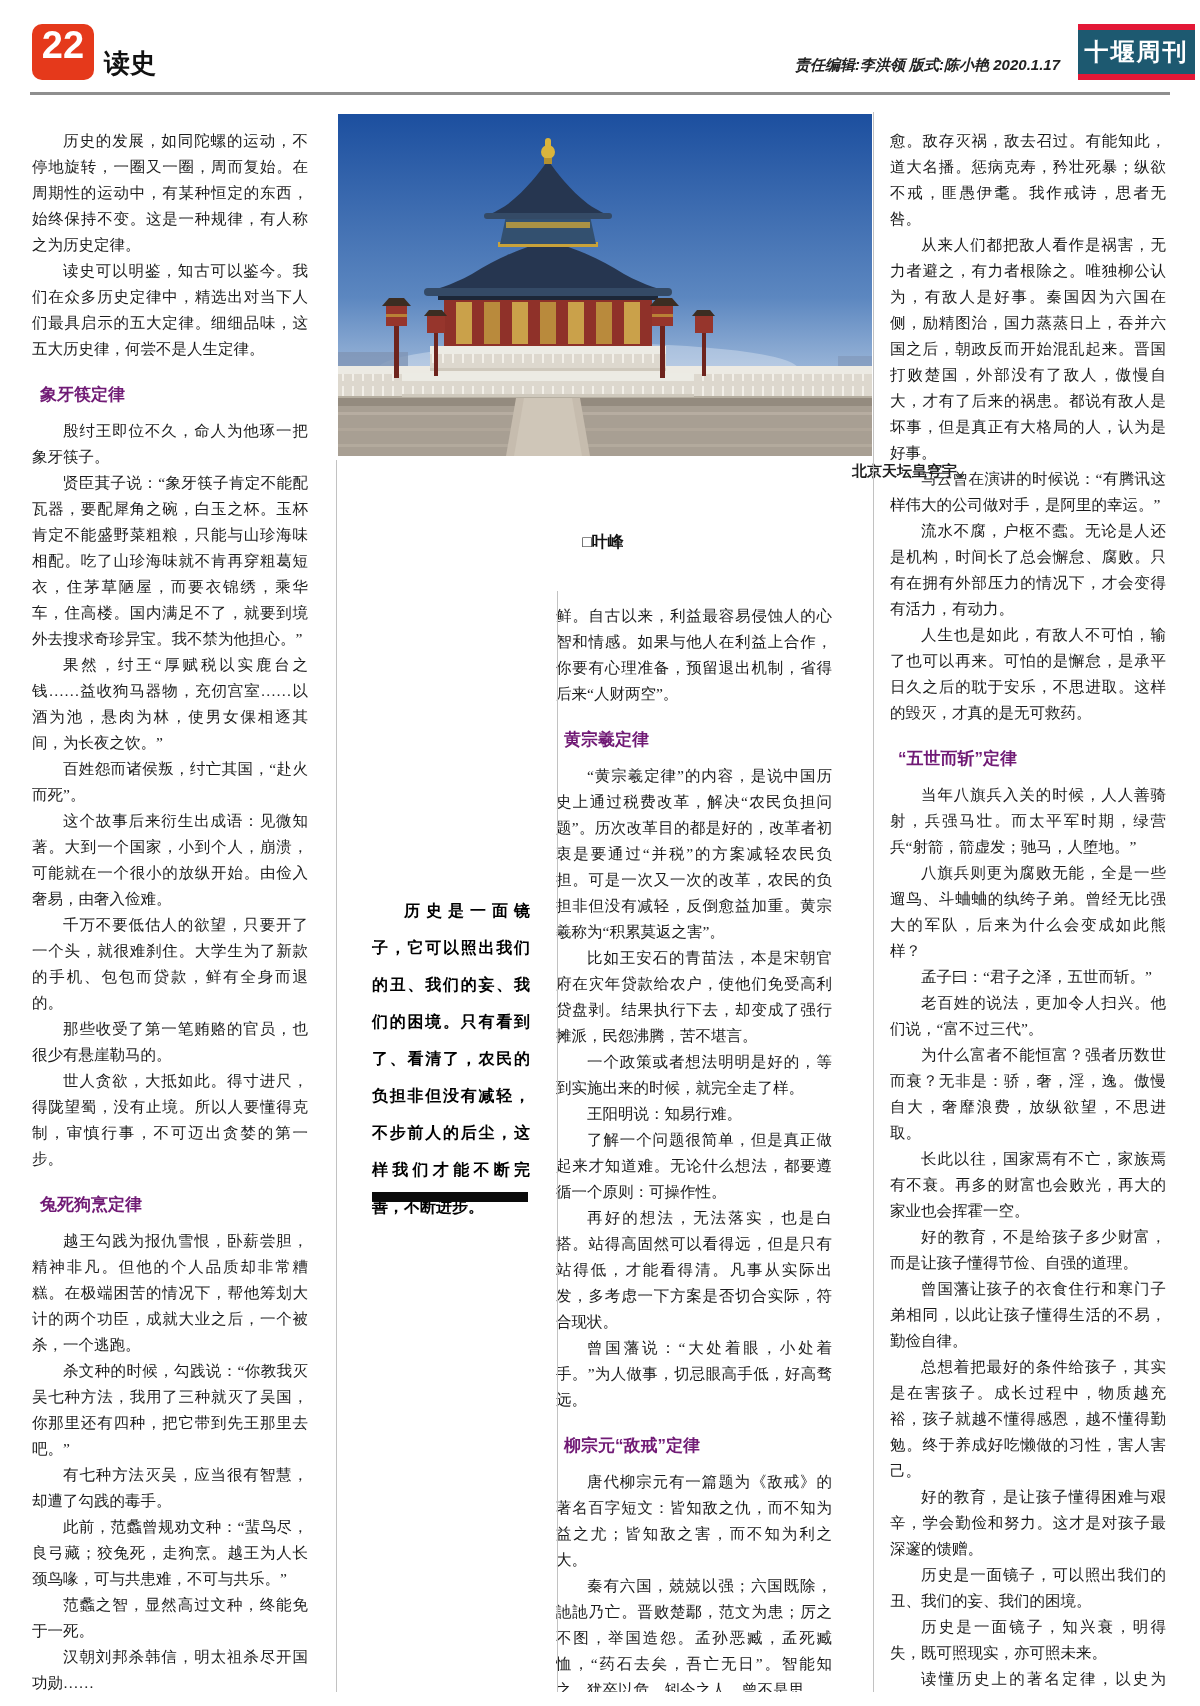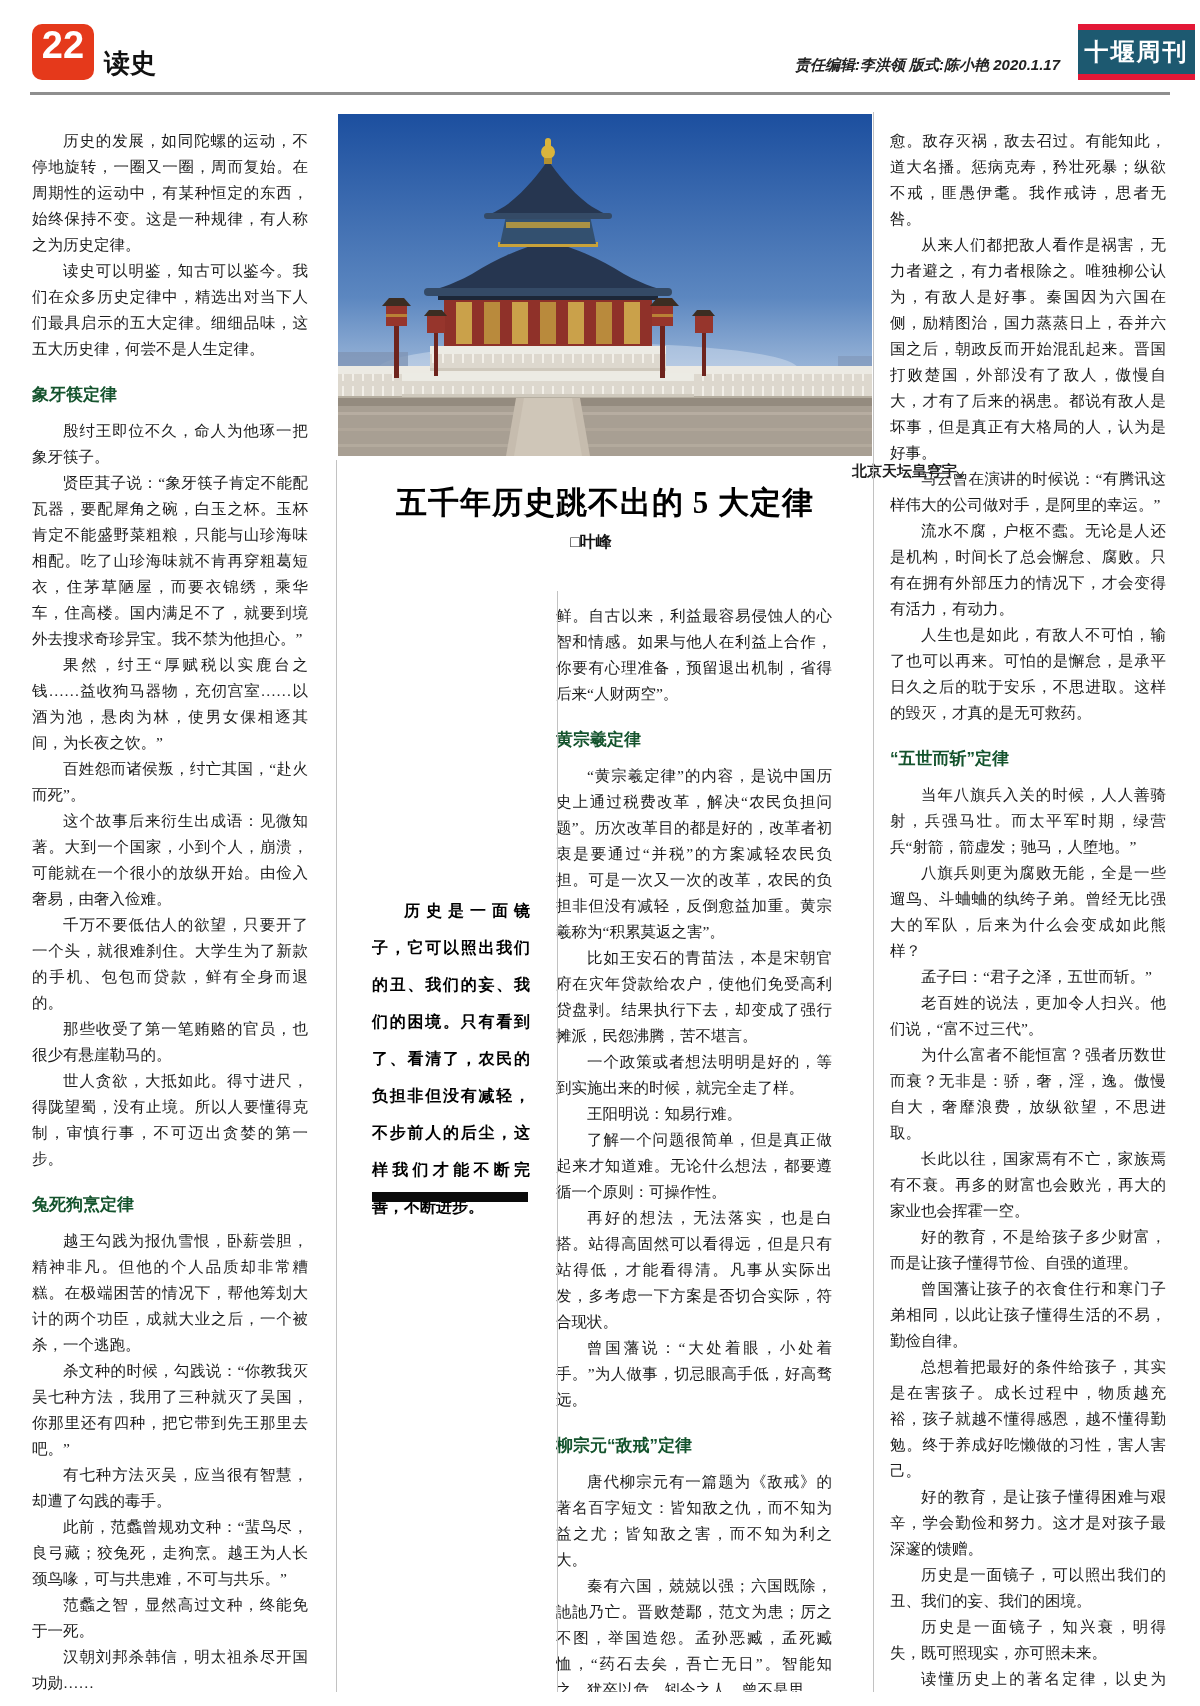--- a/index.html
+++ b/index.html
@@ -15,33 +15,33 @@
   .masthead{position:absolute;left:1078px;top:24px;width:117px;height:56px;box-sizing:border-box;
             background:var(--masthead-teal,#1d5970);border-top:6px solid var(--masthead-red,#e31837);
             border-bottom:6px solid var(--masthead-red,#e31837);
             display:flex;align-items:center;justify-content:center;}
   .masthead span{color:#fff;font:bold 24px "Liberation Serif","DejaVu Serif",serif;letter-spacing:2px;}
   .hrule{position:absolute;left:30px;top:92px;width:1140px;height:3px;background:#8e8e8e;}
   
   .col{position:absolute;width:276px;font-size:15.5px;line-height:26px;text-align:justify;overflow:hidden;}
   .col p{margin:0;text-indent:2em;}
   .col p.pc{text-indent:0;}
-  .col h3{font:bold 17px/22px "Liberation Sans","DejaVu Sans",sans-serif;color:#14532d;
-          margin:22px 0 12px 0;text-indent:0;text-align:left;}
+  .col h3{font:bold 17px/22px "Liberation Sans","DejaVu Sans",sans-serif;color:#701a75;
+          margin:22px 0 12px 8px;text-indent:0;text-align:left;}
   .col > :first-child{margin-top:12px;}
   .col-left{left:32px;top:116px;height:1576px;}
   .col-center{left:556px;top:591px;height:1101px;}
   .col-right{left:890px;top:116px;height:1576px;}
   
   .photo{position:absolute;left:338px;top:114px;width:534px;height:342px;display:block;}
   .caption{position:absolute;left:338px;top:462px;width:634px;text-align:right;
            font:bold 15px "Liberation Sans","DejaVu Sans",sans-serif;color:#222;}
   .title{position:absolute;left:338px;top:484px;width:534px;margin:0;text-align:center;
          font:900 31px/38px "Liberation Serif","DejaVu Serif",serif;color:#000;letter-spacing:1px;}
-  .author{position:absolute;left:324px;top:532px;width:534px;text-align:center;
+  .author{position:absolute;left:336px;top:532px;width:534px;text-align:center;
           font:bold 16px "Liberation Sans","DejaVu Sans",sans-serif;color:#111;}
   .pullquote{position:absolute;left:372px;top:892px;width:158px;text-align:justify;
              font:bold 16px/37px "Liberation Serif","DejaVu Serif",serif;color:#000;text-indent:2em;}
   .pq-bar{position:absolute;left:372px;top:1192px;width:156px;height:10px;background:#0a0a0a;}
   
   .vrule{position:absolute;width:1px;background:#c2c2c2;}
   .v1{left:336px;top:460px;height:1232px;}
   .v2{left:557px;top:591px;height:1101px;}
   .v3{left:873px;top:112px;height:1580px;}
 </style>
@@ -153,21 +153,20 @@
       <polygon points="312,192 341,192 334,184 319,184" fill="#3c2d22"></polygon>
       <rect x="314" y="192" width="21" height="20" fill="#96352c"></rect>
       <rect x="314" y="200" width="21" height="3" fill="#c8a23a" opacity="0.7"></rect>
       <rect x="364" y="218" width="4" height="44" fill="#6e241d"></rect>
       <polygon points="354,202 377,202 372,196 359,196" fill="#3c2d22"></polygon>
       <rect x="357" y="202" width="18" height="17" fill="#96352c"></rect>
     </g>
   </svg>
 
   <div class="caption">北京天坛皇穹宇。</div>
-  <h1 class="title">五千年历史跳不出的 5 大定律</h1>
   <div class="author">□叶峰</div>
 
   <div class="pullquote">历史是一面镜子，它可以照出我们的丑、我们的妄、我们的困境。只有看到了、看清了，农民的负担非但没有减轻，不步前人的后尘，这样我们才能不断完善，不断进步。</div>
   <div class="pq-bar"></div>
 
   <div class="col col-center">
       <p class="pc">鲜。自古以来，利益最容易侵蚀人的心智和情感。如果与他人在利益上合作，你要有心理准备，预留退出机制，省得后来“人财两空”。</p>
       <h3>黄宗羲定律</h3>
       <p class="p">“黄宗羲定律”的内容，是说中国历史上通过税费改革，解决“农民负担问题”。历次改革目的都是好的，改革者初衷是要通过“并税”的方案减轻农民负担。可是一次又一次的改革，农民的负担非但没有减轻，反倒愈益加重。黄宗羲称为“积累莫返之害”。</p>
       <p class="p">比如王安石的青苗法，本是宋朝官府在灾年贷款给农户，使他们免受高利贷盘剥。结果执行下去，却变成了强行摊派，民怨沸腾，苦不堪言。</p>

